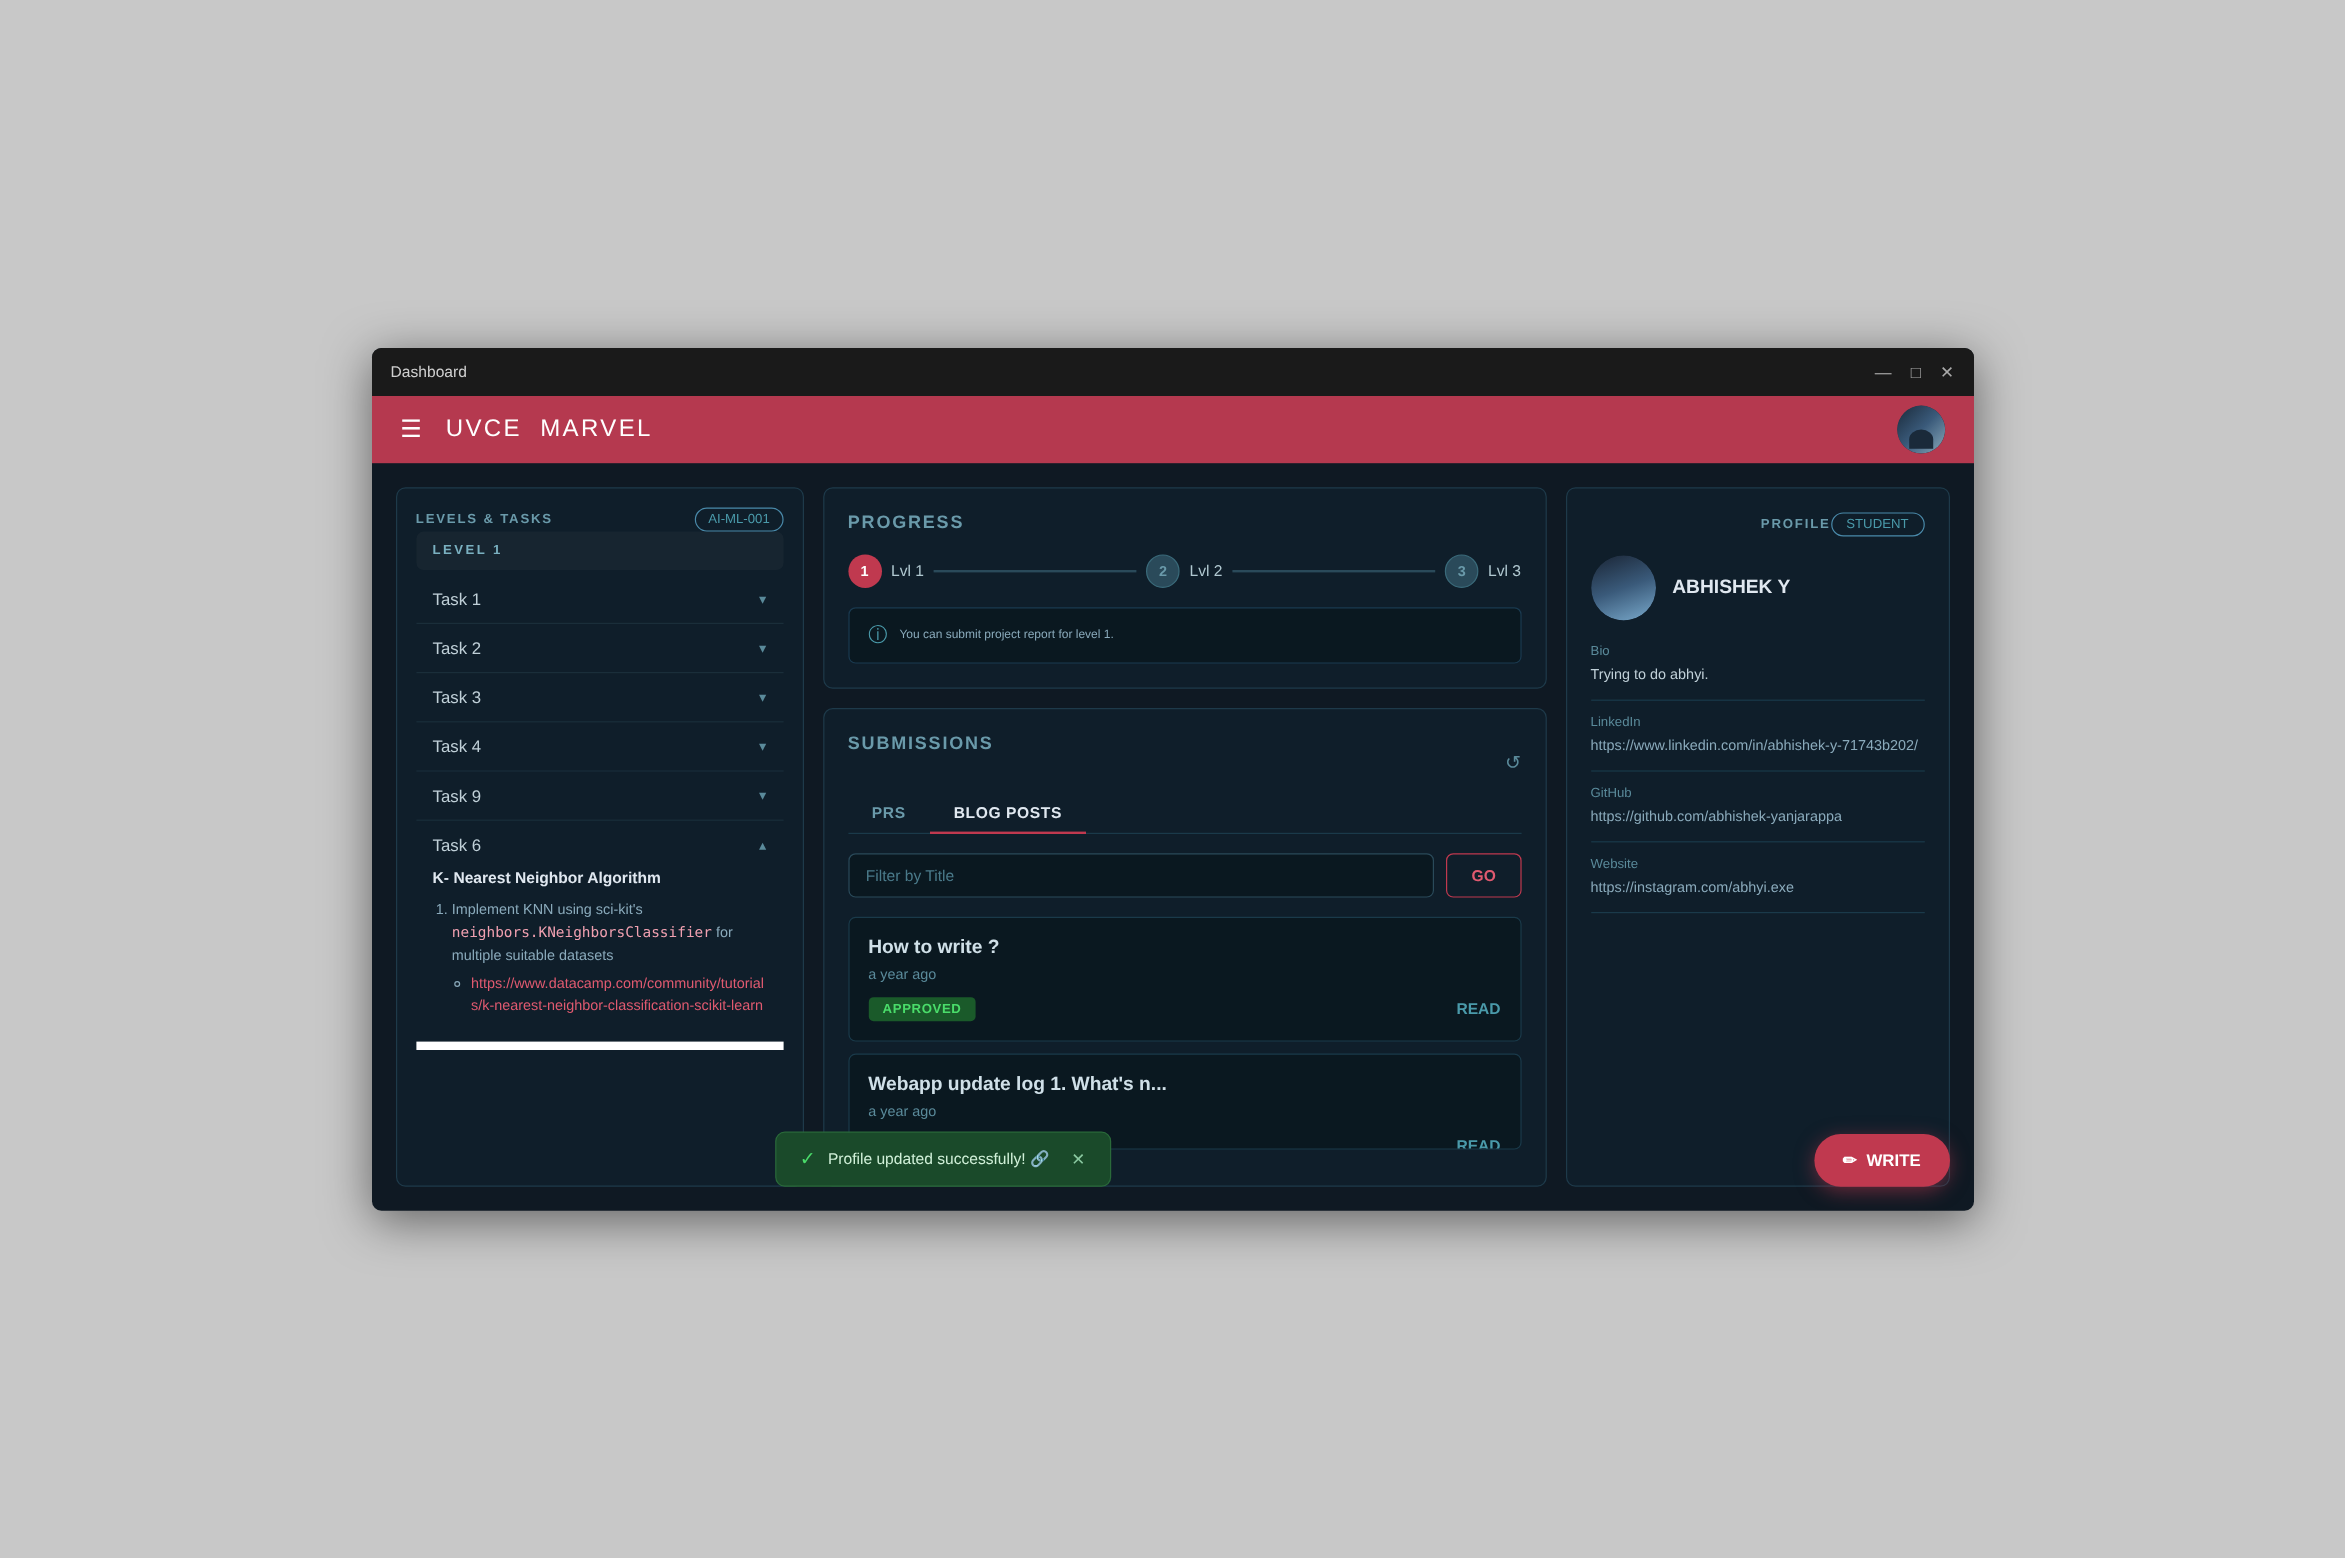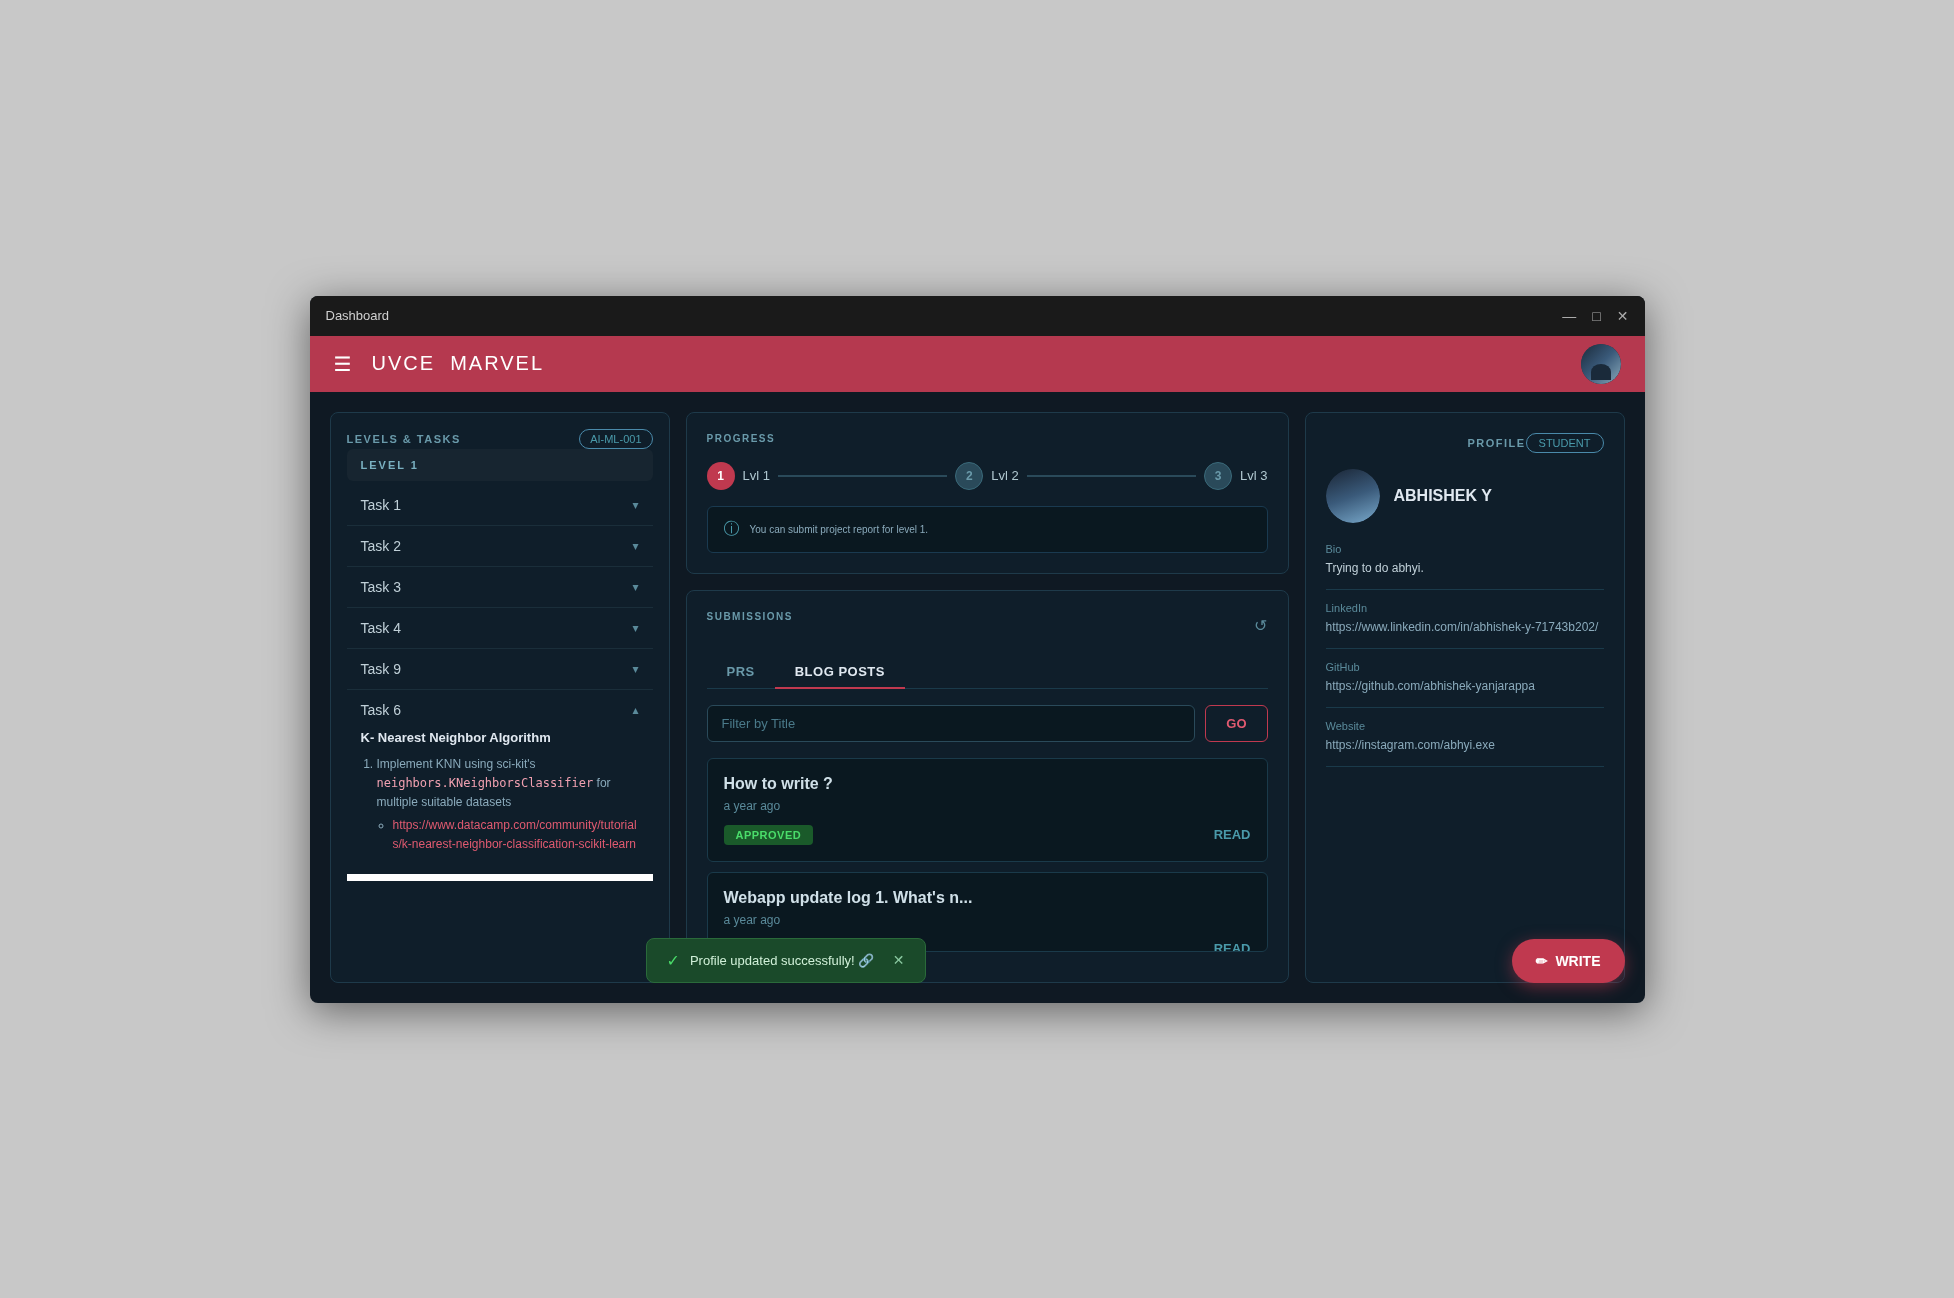--- a/index.html
+++ b/index.html
@@ -211,21 +211,21 @@
 
     
     .progress-card {
       background: #0f1e2a;
       border: 1px solid #1e3a4a;
       border-radius: 8px;
       padding: 20px;
     }
     .section-title {
       color: #6a9aaa;
-      font-size: 10px;
+      font-size: 15px;
       font-weight: 600;
       letter-spacing: 1.5px;
       text-transform: uppercase;
       margin-bottom: 18px;
     }
 
     .progress-levels {
       display: flex;
       align-items: center;
       gap: 0;
@@ -287,21 +287,21 @@
     
     .submissions-card {
       background: #0f1e2a;
       border: 1px solid #1e3a4a;
       border-radius: 8px;
       padding: 20px;
       flex: 1;
     }
     .submissions-header {
       display: flex;
-      align-items: center;
+      align-items: flex-end;
       justify-content: space-between;
       margin-bottom: 16px;
     }
     .refresh-btn {
       color: #5a8a9a;
       font-size: 16px;
       cursor: pointer;
       background: none;
       border: none;
     }

